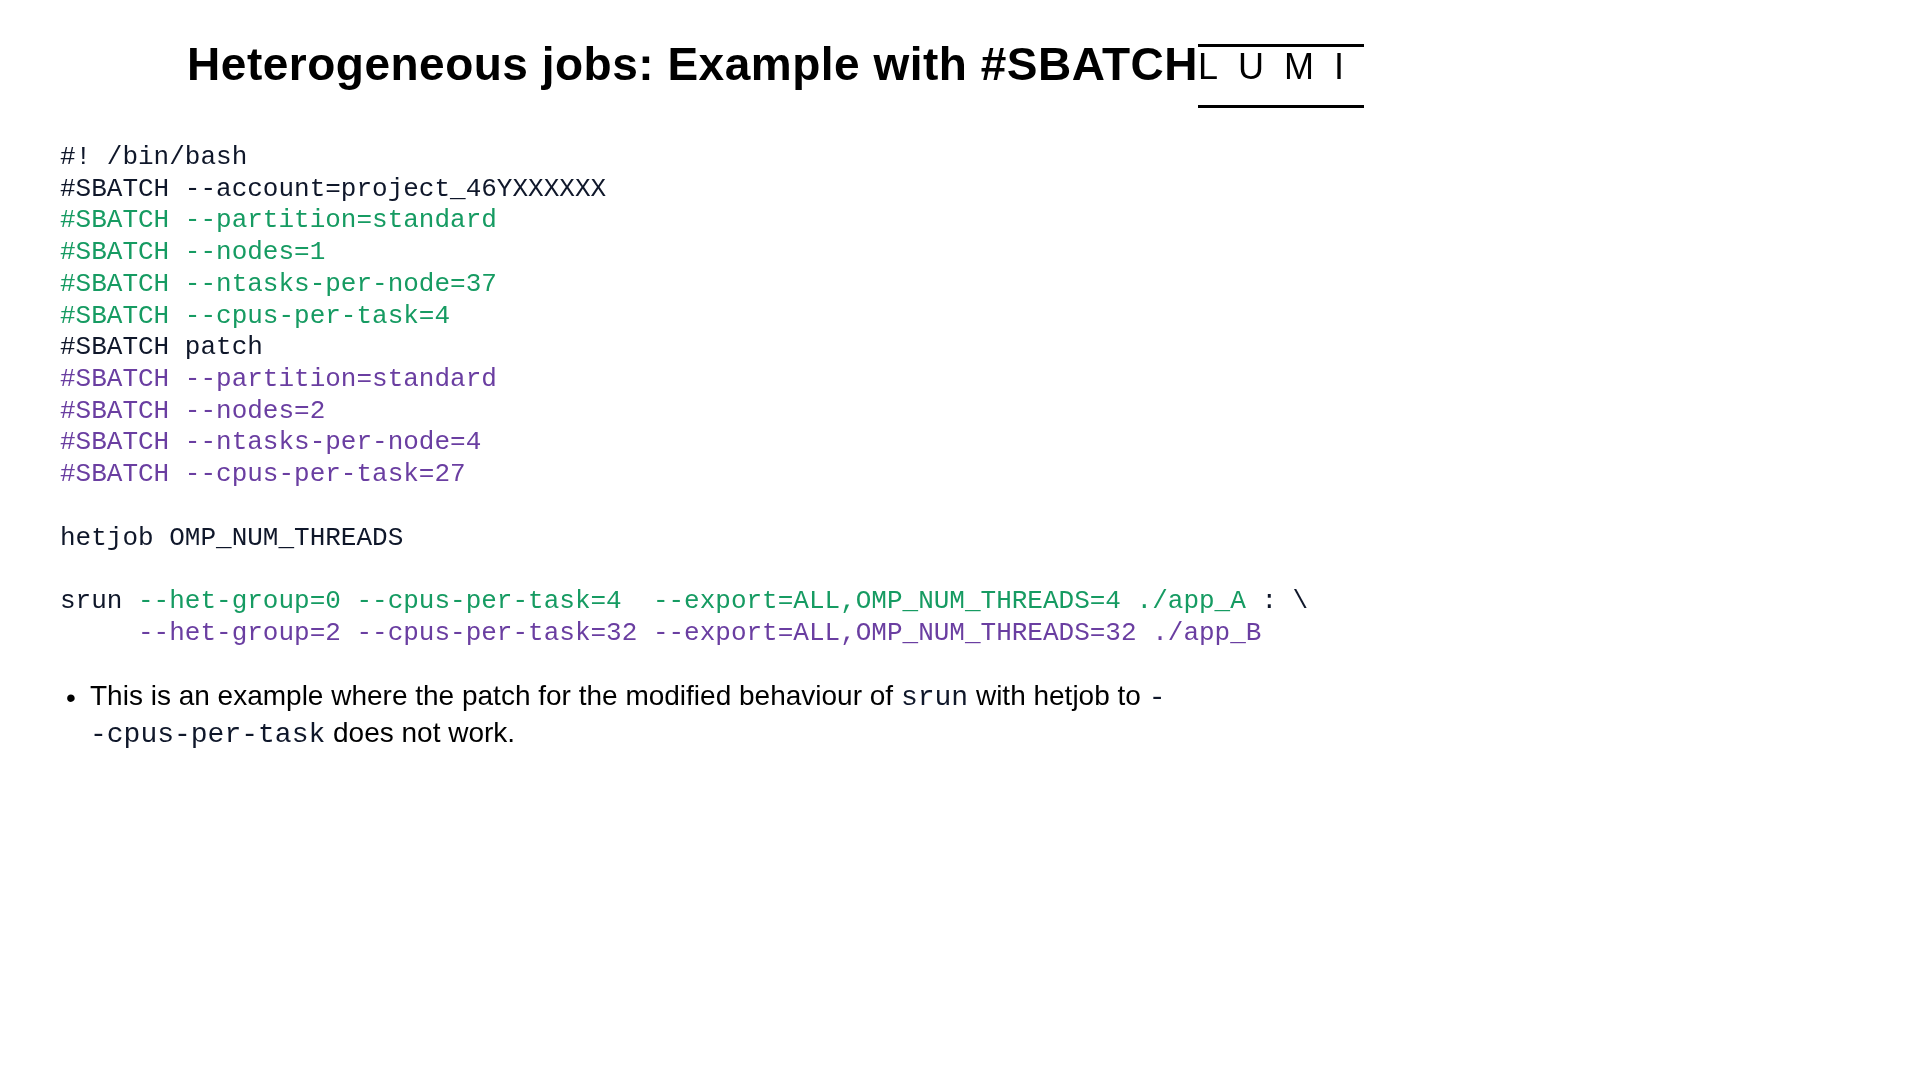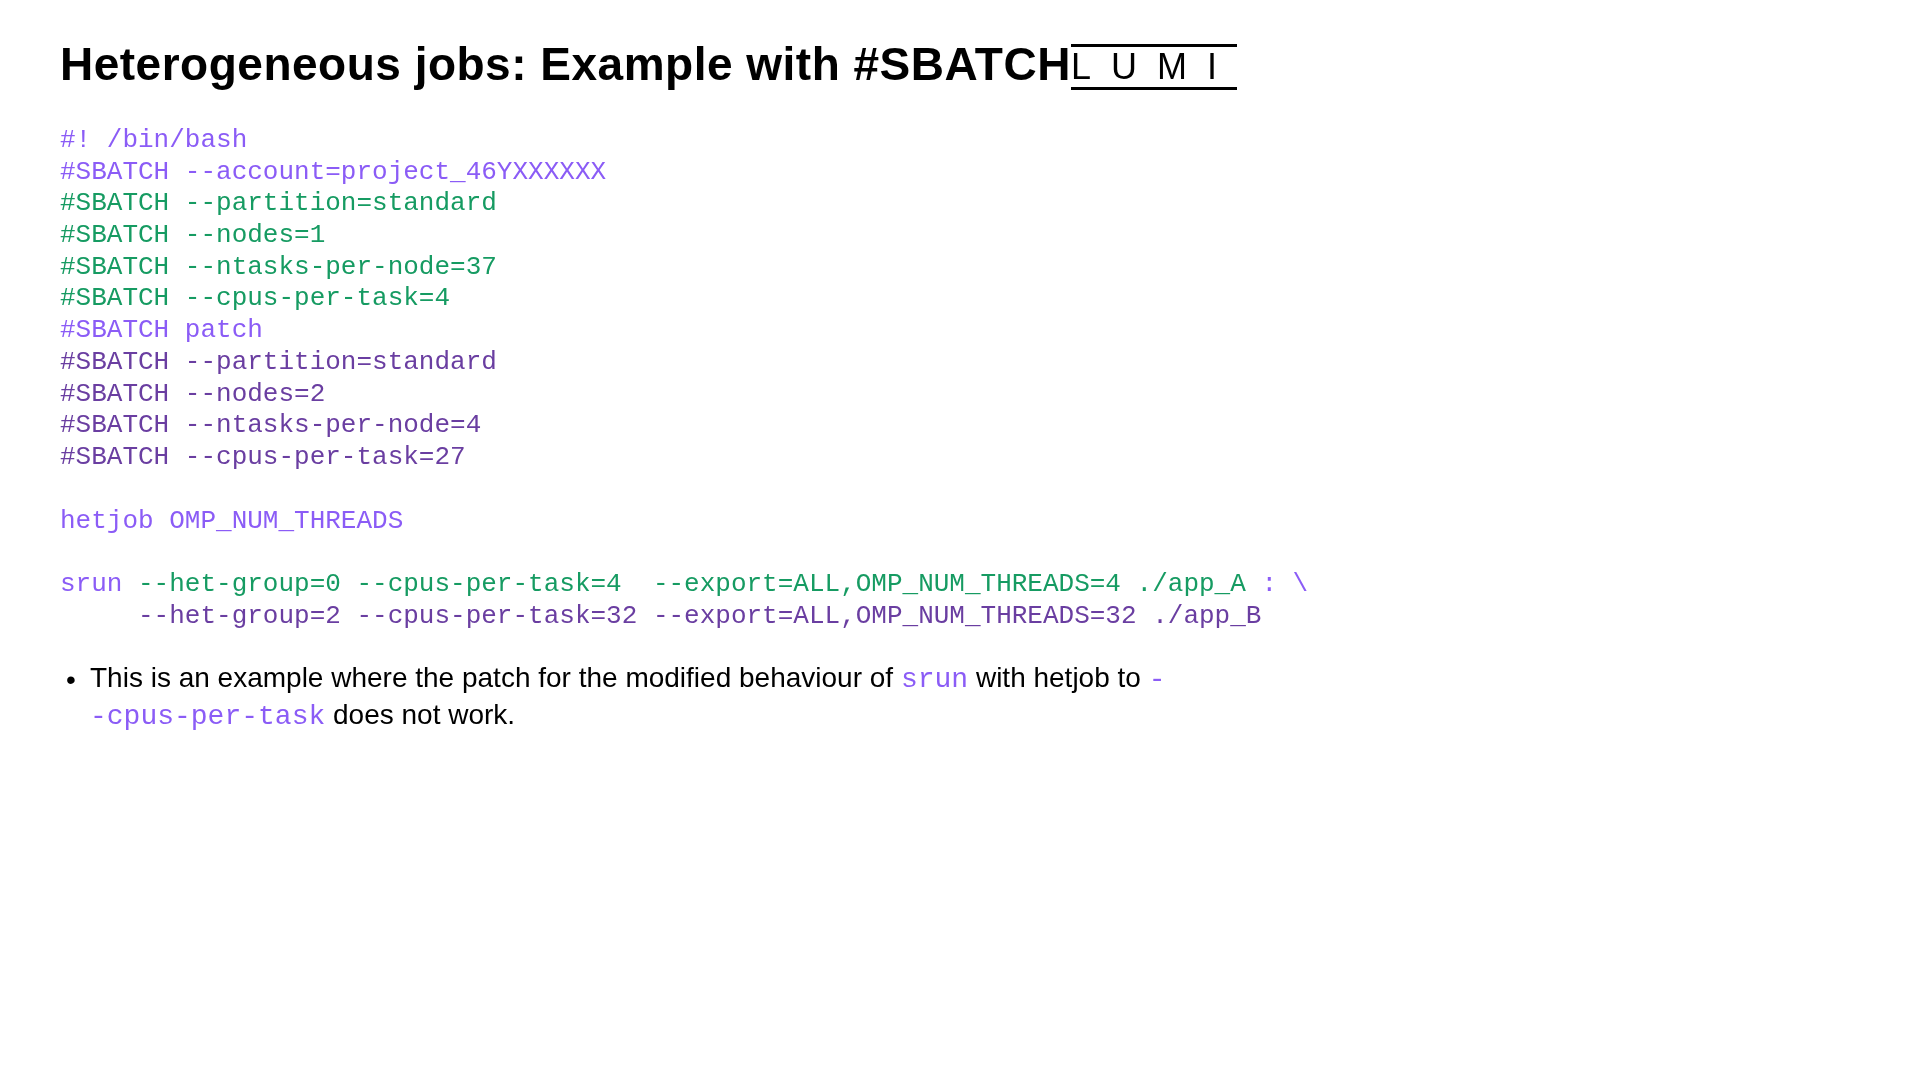--- a/index.html
+++ b/index.html
@@ -15,50 +15,50 @@
   .slide {
     position: relative;
     width: 1440px;
     height: 810px;
     box-sizing: border-box;
     padding: 38px 60px 30px 60px;
   }
   .header-row {
     display: flex;
     align-items: flex-start;
-    justify-content: flex-start;
+    justify-content: flex-end;
   }
   .title {
     font-size: 46px;
     font-weight: 700;
     letter-spacing: 0.5px;
     margin: 0;
     line-height: 1.15;
   }
   .logo {
     font-family: "Segoe UI", Arial, sans-serif;
     font-size: 36px;
     font-weight: 400;
     letter-spacing: 20px;
     line-height: 1;
-    padding: 2px 0 2px 0;
+    padding: 2px 0 20px 0;
     border-top: 3px solid #000;
     border-bottom: 3px solid #000;
     margin-top: 6px;
-    margin-right: 4px;
+    margin-right: 16px;
     white-space: pre;
   }
   .code {
     font-family: Consolas, "Courier New", monospace;
     font-size: 26px;
     line-height: 1.22;
     margin-top: 34px;
     white-space: pre;
   }
-  .c-blue   { color: #8b5cf6; text-align: right; }
+  .c-blue   { color: #0f172a; text-align: right; }
   .c-green  { color: #169b62; }
   .c-purple { color: #6a3ea1; }
   .note {
     font-size: 28px;
     line-height: 1.25;
     margin-top: 28px;
     padding-left: 30px;
     position: relative;
   }
   .note .bullet-dot {

